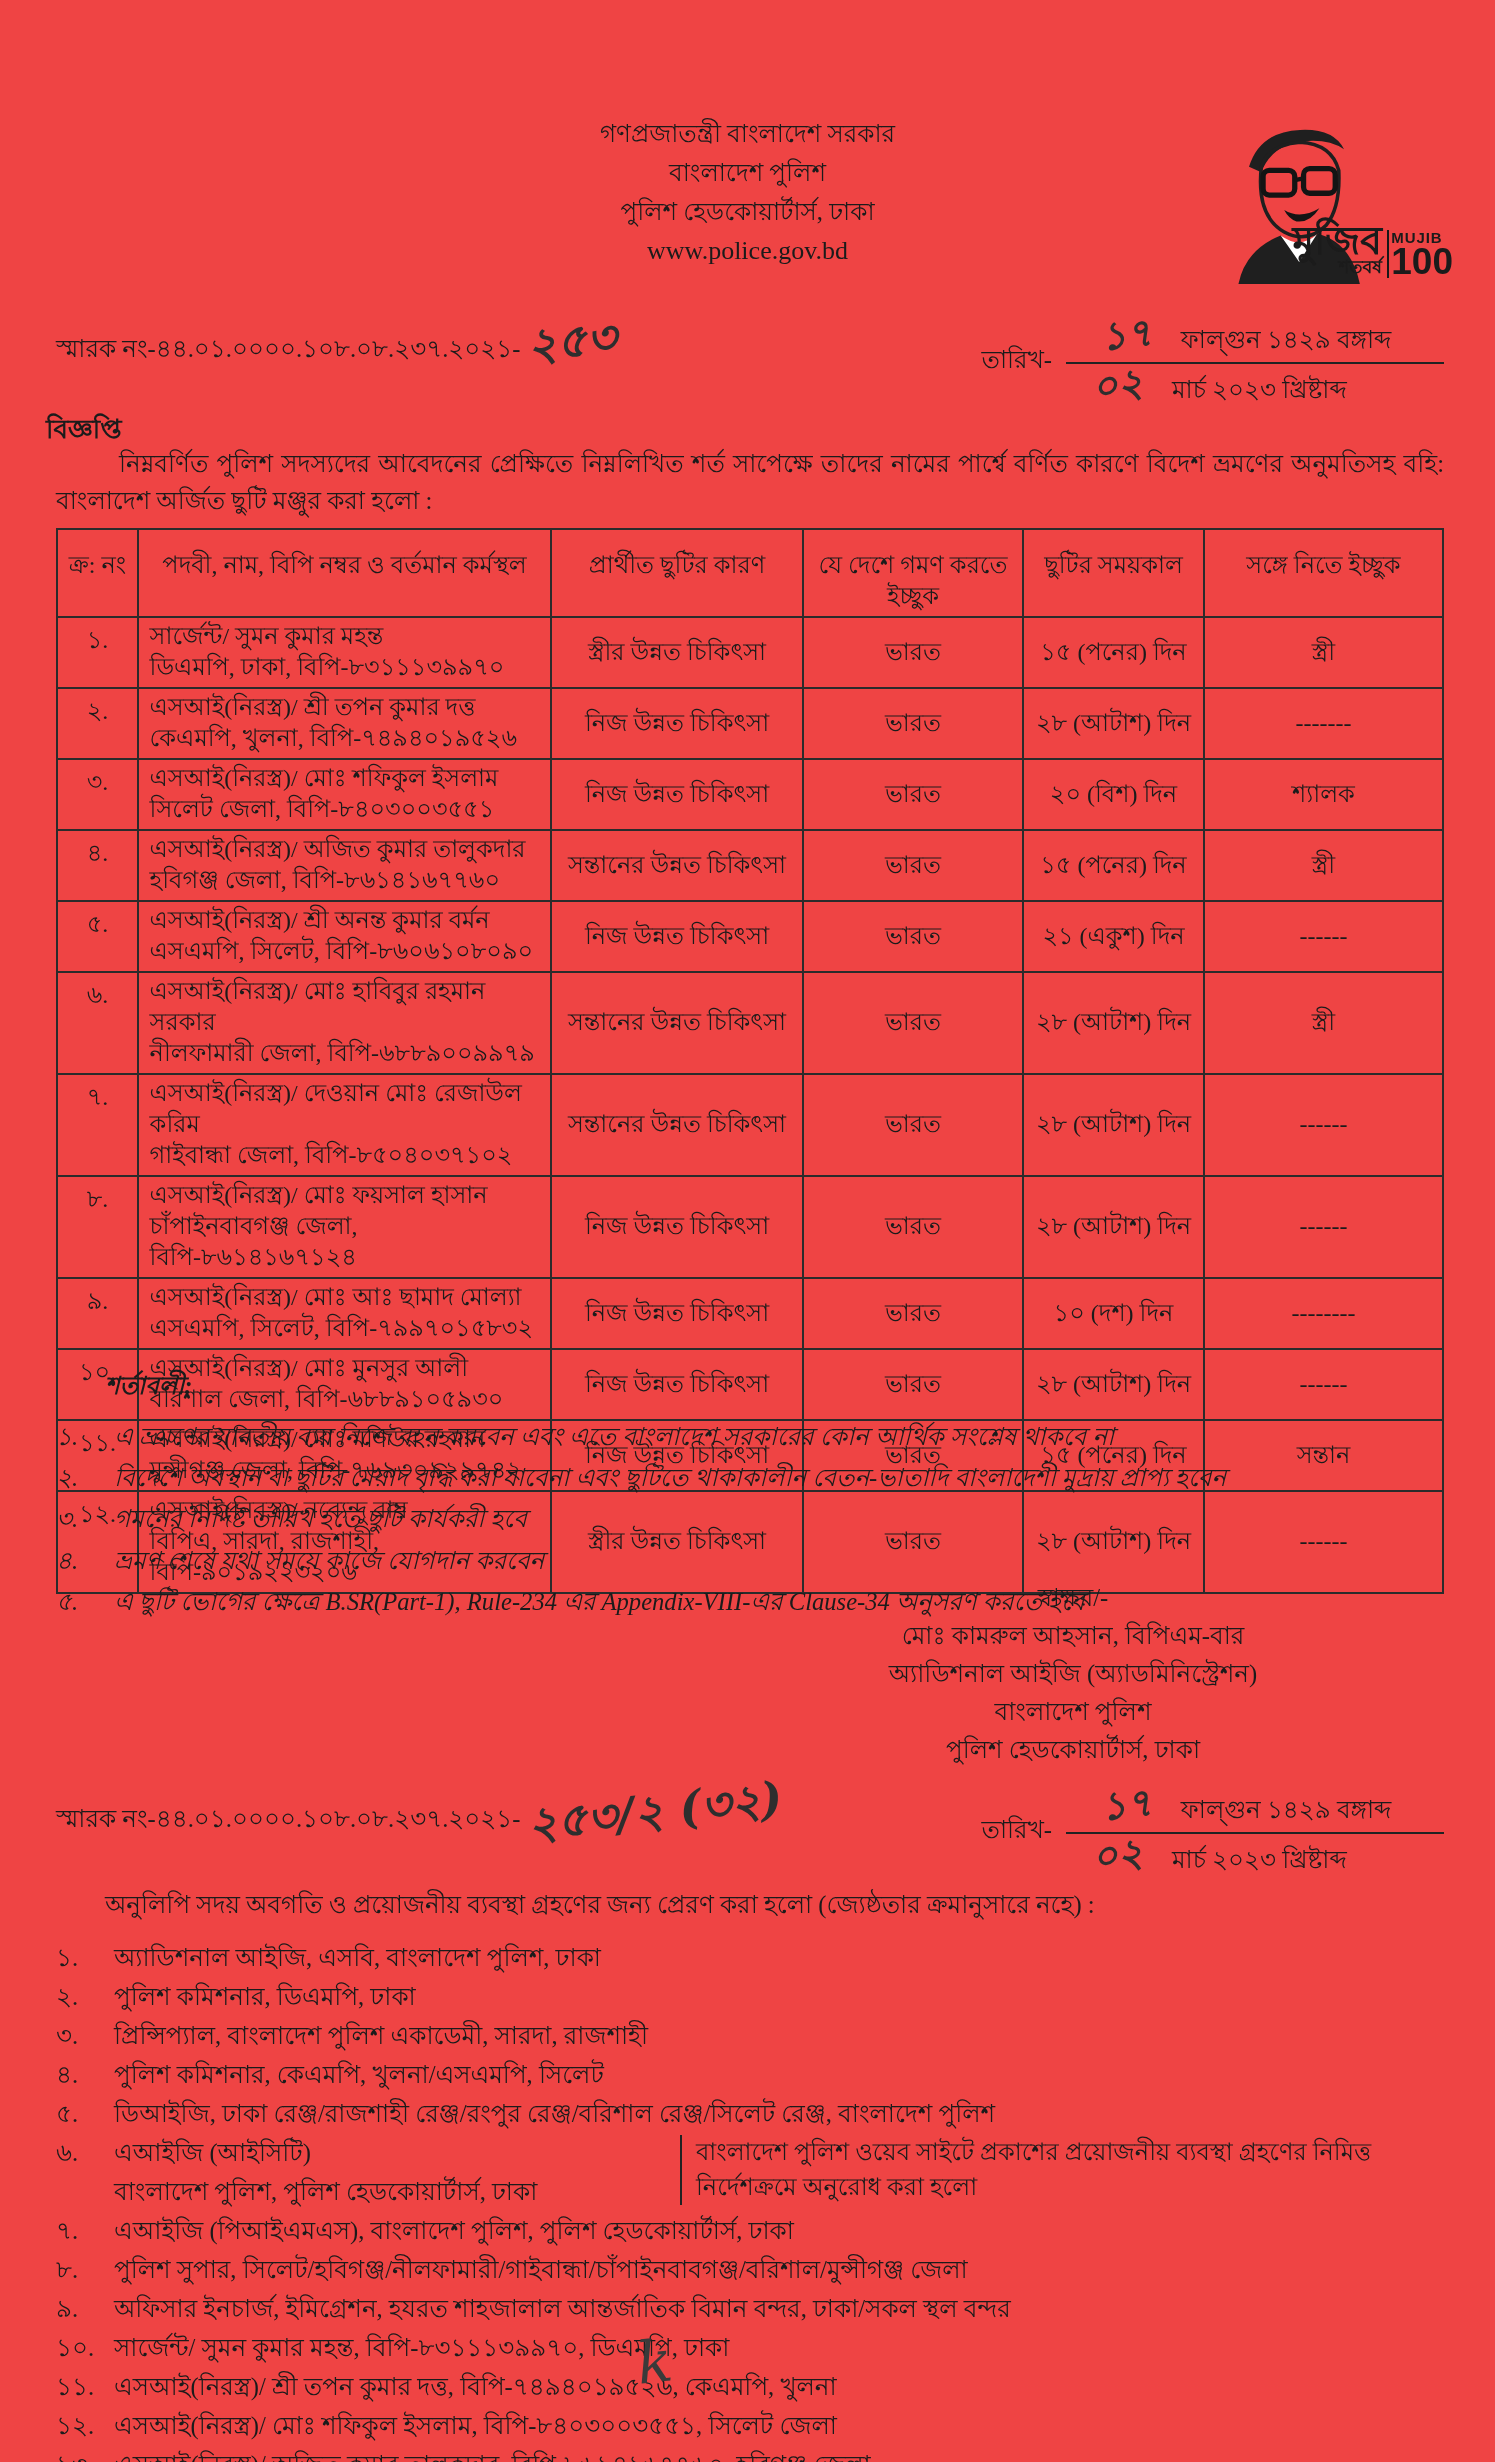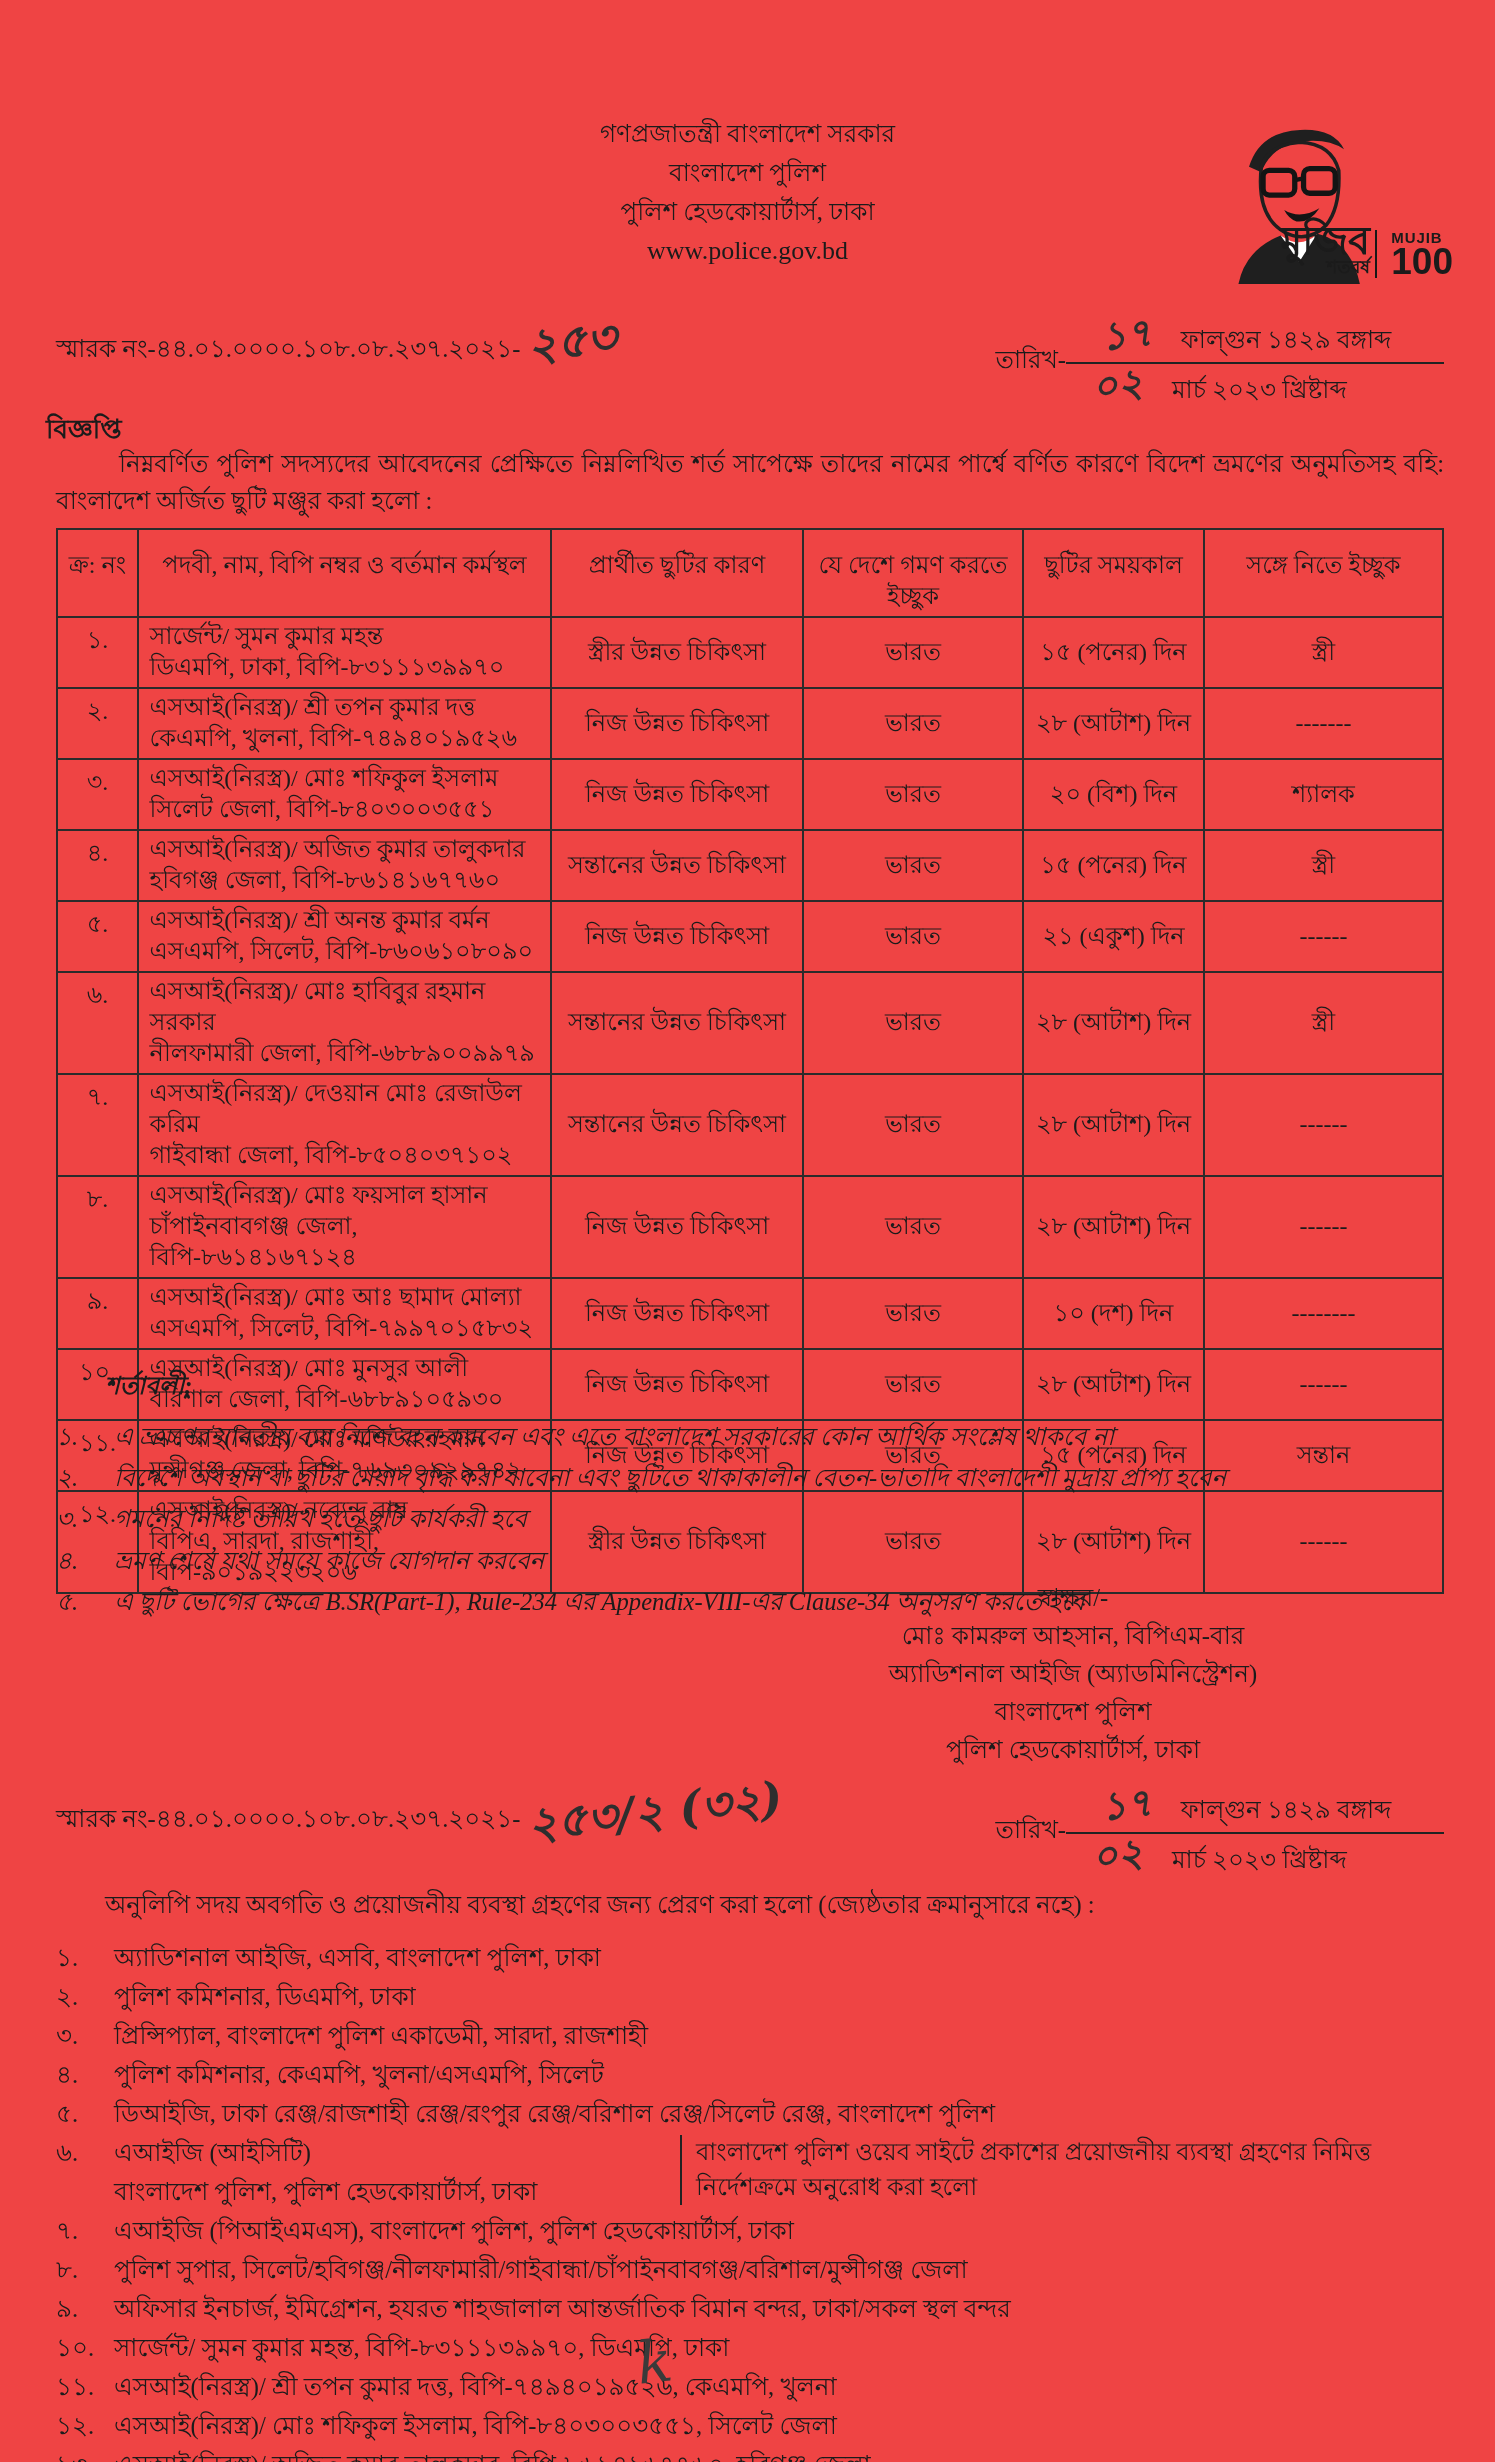--- a/index.html
+++ b/index.html
@@ -14,35 +14,35 @@
   .gov-header { position:absolute; top:114px; left:0; width:100%; text-align:center; }
   .gov-header div { line-height:39px; }
   .gov-header .site { font-family:"Liberation Serif",serif; font-size:26px; }
   
   .mujib-logo { position:absolute; top:121px; right:42px; width:248px; height:176px; }
   .mujib-logo svg { position:absolute; top:0; left:0; }
   .logo-text { position:absolute; right:0; bottom:19.3px; display:flex; align-items:flex-end; gap:5.3px; }
   .logo-bn { text-align:right; }
   .logo-bn .big { font-size:39px; font-weight:bold; line-height:35px; }
   .logo-bn .small { font-size:17.6px; line-height:19.3px; font-weight:bold; }
-  .logo-en { text-align:left; border-left:2.6px solid #181818; padding-left:14px; }
+  .logo-en { text-align:left; border-left:2.6px solid #181818; padding-left:2px; }
   .logo-en .small { font-size:15px; line-height:15px; font-weight:bold; letter-spacing:0.9px; font-family:"Liberation Sans",sans-serif; }
   .logo-en .big { font-size:37px; line-height:33px; font-weight:bold; font-family:"Liberation Sans",sans-serif; }
   
   .memo-row { position:absolute; left:56px; right:51px; display:flex; justify-content:space-between; align-items:flex-start; }
   .memo-row-1 { top:324px; }
   .memo-row-2 { top:1794px; }
   .memo-left { white-space:nowrap; }
   .handwritten {
     font-family:"DejaVu Serif",serif; font-style:italic; font-weight:bold;
     display:inline-block; transform:rotate(-6deg); color:#2e2e2e;
   }
   .hw-big { font-size:46px; line-height:35px; }
   .hw-day { font-size:39px; line-height:30px; }
-  .date-block { display:flex; align-items:flex-start; margin-top:-5.3px; }
+  .date-block { display:flex; align-items:flex-start; gap:14px; margin-top:-5.3px; }
   .date-label { padding-top:23px; }
   .date-fraction { width:378px; }
   .date-top { border-bottom:2.6px solid #222; padding:0 0 5.3px 35px; }
   .date-bottom { padding:5.3px 0 0 26px; }
   .date-top .suffix, .date-bottom .suffix { margin-left:23px; }
   
   .notice-title { position:absolute; top:412px; left:0; width:100%; text-align:left; font-weight:bold; font-size:26px;padding-left:46px; }
   .intro { position:absolute; top:445px; left:56px; right:51px; text-align:justify; text-indent:63px; line-height:37px; }
   
   .leave-table { position:absolute; top:528px; left:56px; border-collapse:collapse; table-layout:fixed; width:1386px; }

